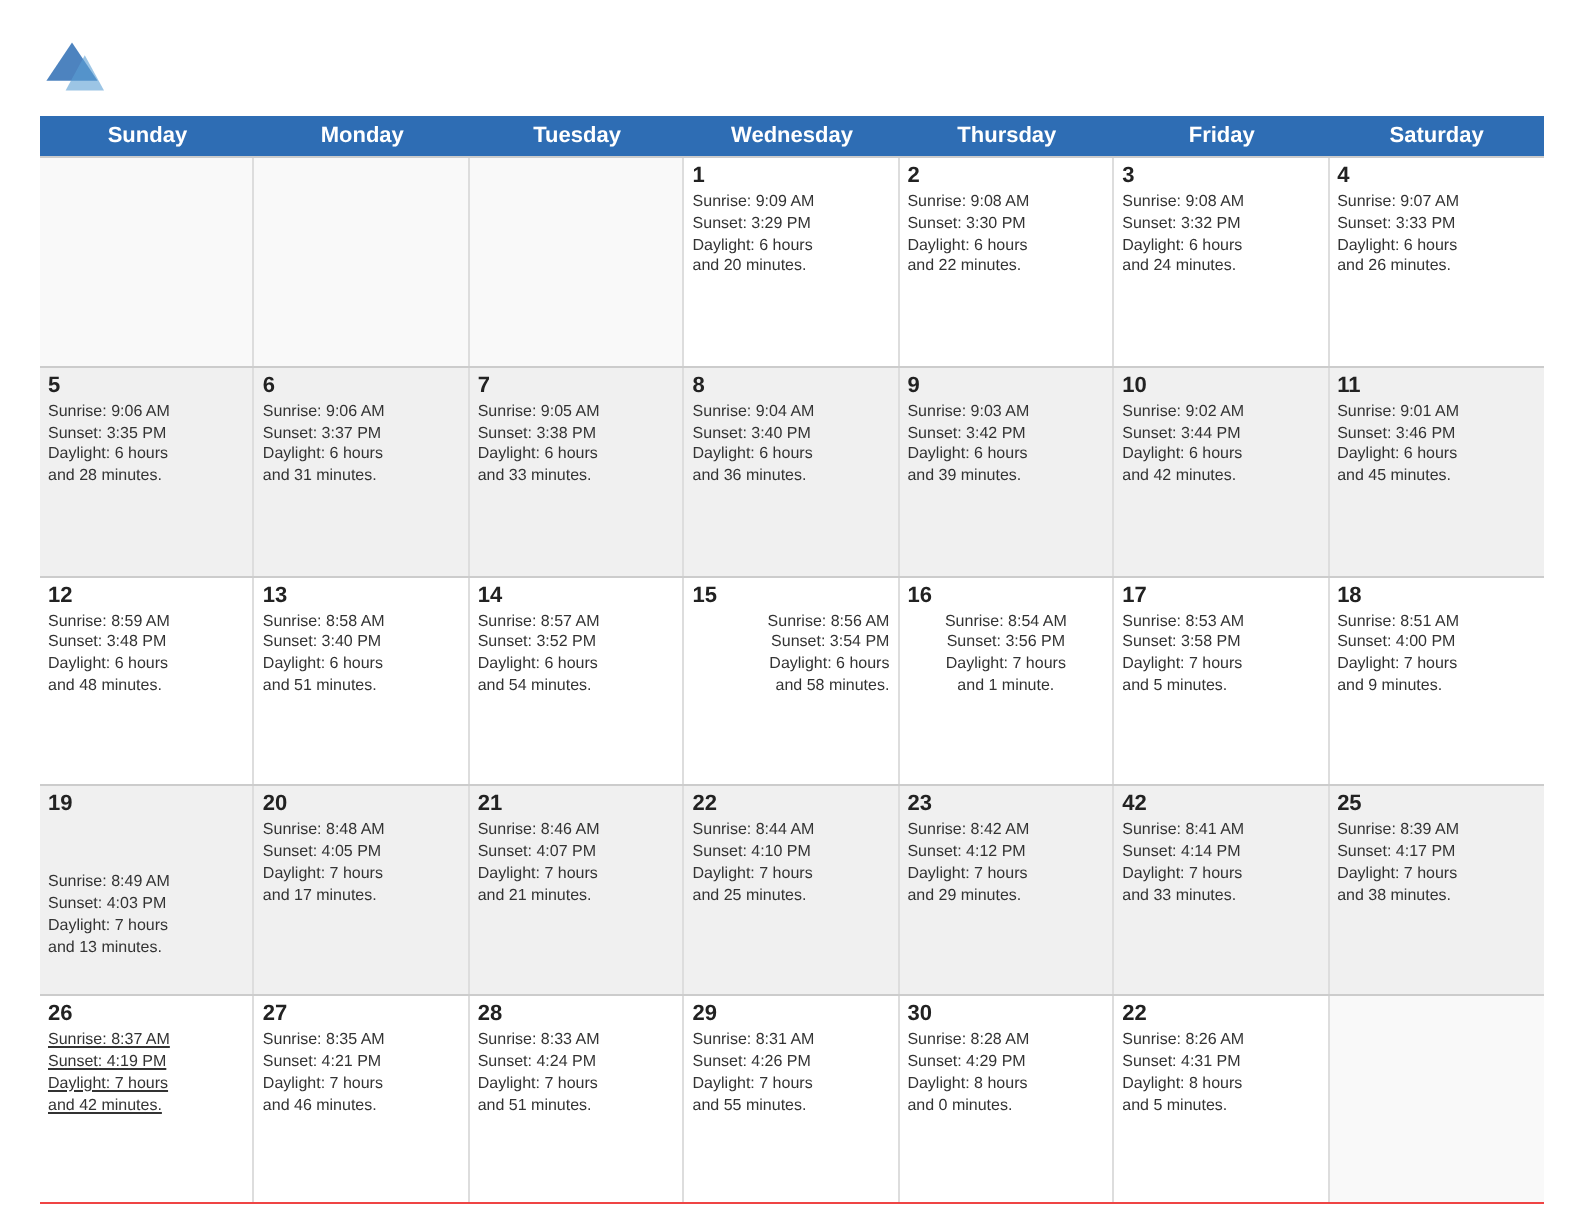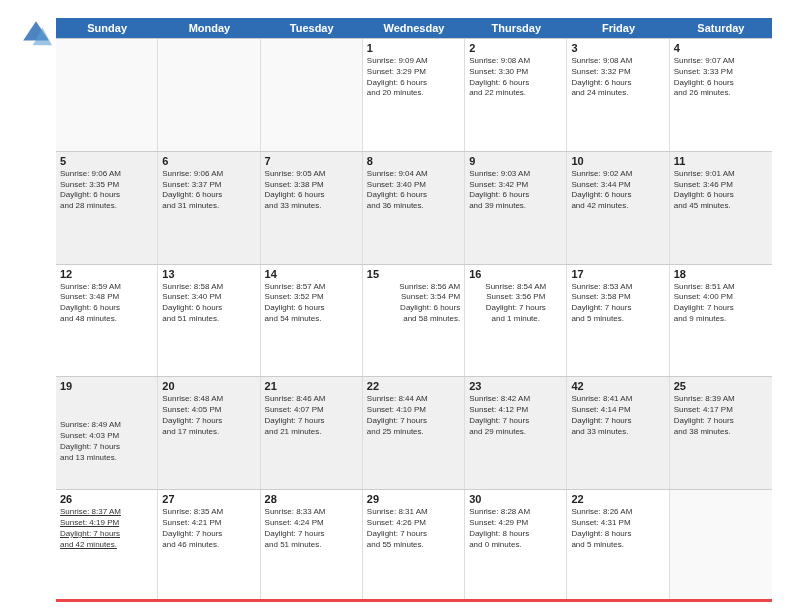--- a/index.html
+++ b/index.html
@@ -8,21 +8,21 @@
       background: #fff;
       width: 792px;
       height: 612px;
       overflow: hidden;
     }
     .page {
       width: 792px;
       height: 612px;
       padding: 18px 20px 10px 20px;
       display: flex;
-      flex-direction: row;
+      flex-direction: column;
     }
     .header {
       display: flex;
       justify-content: space-between;
       align-items: flex-start;
       margin-bottom: 8px;
     }
     .logo {
       display: flex;
       align-items: center;
@@ -110,21 +110,21 @@
       font-weight: bold;
       color: #222;
       margin-bottom: 2px;
     }
     .day-info {
       font-size: 8px;
       color: #333;
       line-height: 1.35;
     }
     .cal-row:last-child {
-      border-bottom: 3px solid #ef4444;
+      border-bottom: 1px solid #ef4444;
     }
   </style>
 </head>
 <body>
 
 <div class="page">
   <div class="header">
     <div class="logo">
       <svg class="logo-icon" viewBox="0 0 40 40">
         <polygon points="20,4 36,28 4,28" fill="#2e6db4" opacity="0.85"></polygon>

